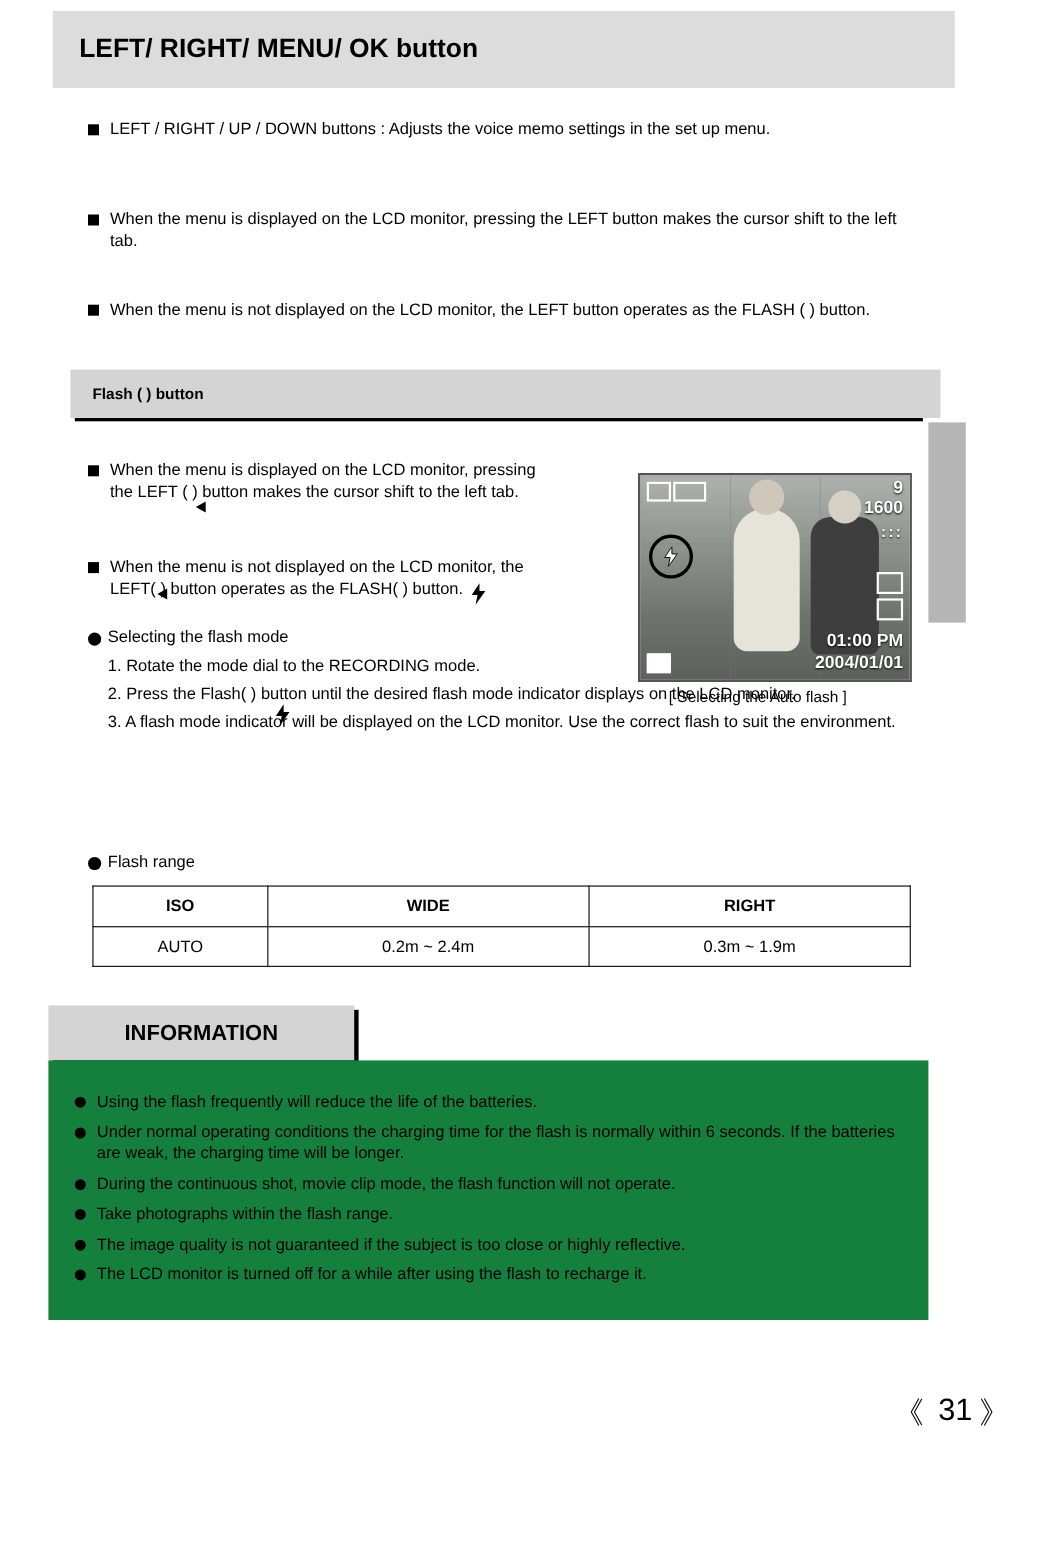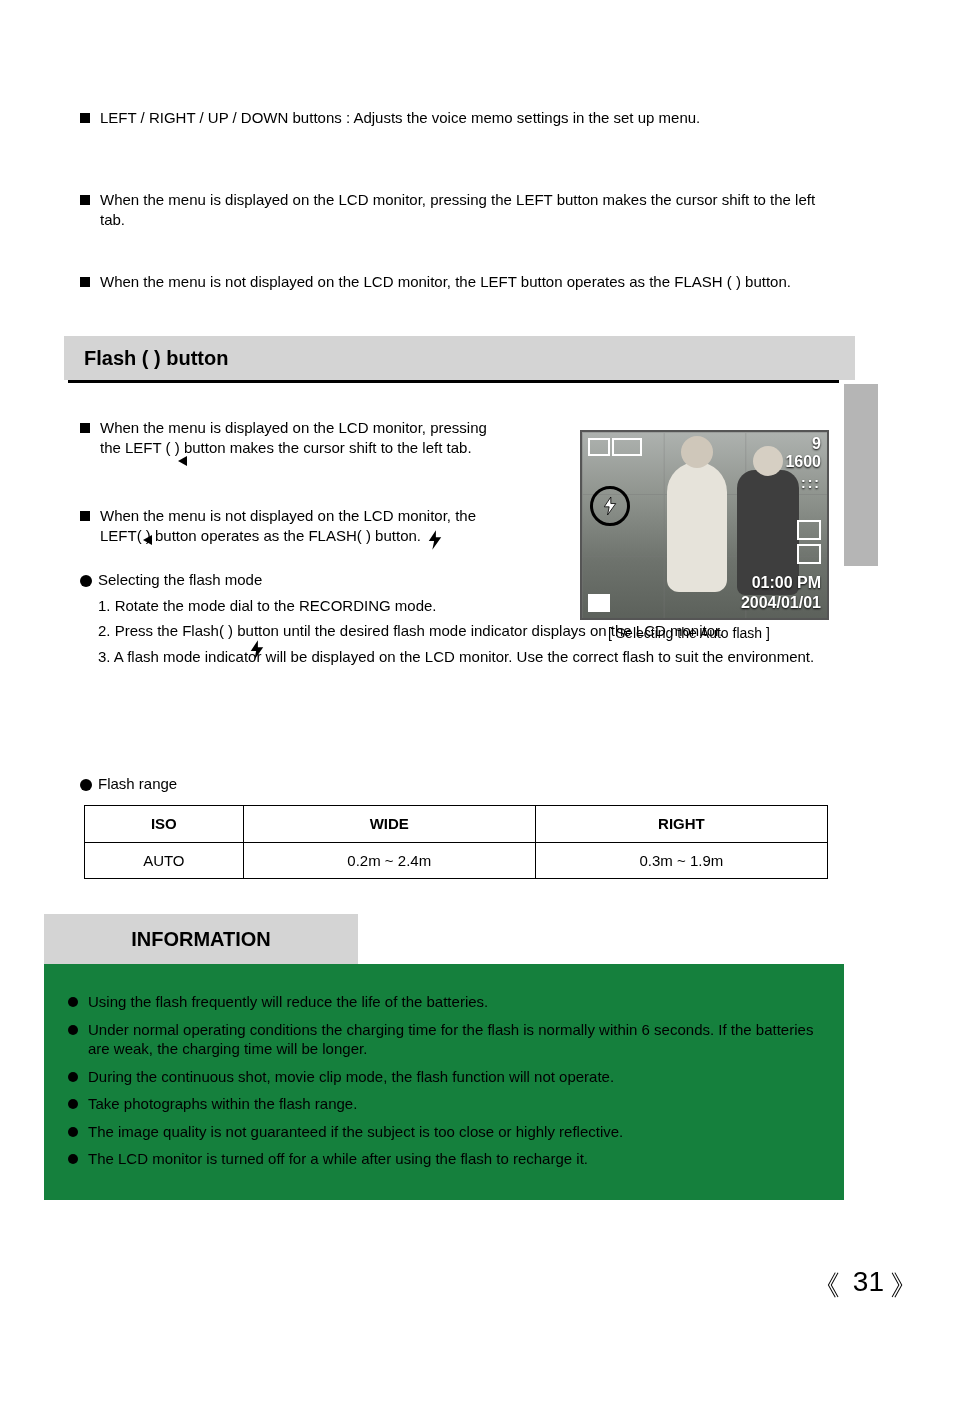--- a/index.html
+++ b/index.html
@@ -4,32 +4,32 @@
 <style>
   body{margin:0;background:#fff;color:#000;font-family:Arial,Helvetica,sans-serif;font-size:15px;line-height:1.3}
   .page{width:954px;height:1401px;position:relative;margin:0 auto;box-sizing:border-box}
   .hdr{position:absolute;left:48px;top:10px;width:796px;height:70px;background:#dcdcdc;display:flex;align-items:center;padding-left:24px;font-size:24px;font-weight:700}
   .side-tab{position:absolute;left:844px;top:384px;width:34px;height:182px;background:#b5b5b5}
   .sq{display:inline-block;width:10px;height:10px;background:#000;margin-right:10px;flex-shrink:0;margin-top:5px}
   .s1{position:absolute;left:80px;top:108px;width:760px;display:flex}
   .s2{position:absolute;left:80px;top:190px;width:760px;display:flex}
   .s3{position:absolute;left:80px;top:272px;width:760px;display:flex}
   .flash-title{position:absolute;left:68px;top:339px;width:771px;height:44px;background:#000}
-  .flash-title-fg{position:absolute;left:64px;top:336px;width:771px;height:44px;background:#d4d4d4;display:flex;align-items:center;padding-left:20px;font-size:20px;font-weight:700}
+  .flash-title-fg{position:absolute;left:64px;top:336px;width:771px;height:44px;background:#d4d4d4;display:flex;align-items:center;padding-left:20px;font-size:14px;font-weight:700}
   .s4{position:absolute;left:80px;top:418px;width:490px;display:flex}
   .s4 .txt{display:block}
   .s5{position:absolute;left:80px;top:506px;width:490px;display:flex}
   .s6-dot{position:absolute;left:80px;top:575px;width:12px;height:12px;border-radius:50%;background:#000}
   .s6{position:absolute;left:98px;top:570px;width:740px}
   .s7-dot{position:absolute;left:80px;top:779px;width:12px;height:12px;border-radius:50%;background:#000}
   .s7{position:absolute;left:98px;top:774px;width:740px}
   .tbl{position:absolute;left:84px;top:805px;border-collapse:collapse;width:744px;text-align:center}
   .tbl td,.tbl th{border:1px solid #000;padding:8px 4px;font-size:15px}
   .info-shadow{position:absolute;left:48px;top:918px;width:278px;height:50px;background:#000}
-  .info-fg{position:absolute;left:44px;top:914px;width:314px;height:50px;background:#d4d4d4;display:flex;align-items:center;justify-content:center;font-size:20px;font-weight:700}
+  .info-fg{position:absolute;left:44px;top:914px;width:278px;height:50px;background:#d4d4d4;display:flex;align-items:center;justify-content:center;font-size:20px;font-weight:700}
   .info-box{position:absolute;left:44px;top:964px;width:800px;height:236px;background:#15803d;padding:28px 24px;box-sizing:border-box}
   .info-box ul{margin:0;padding:0;list-style:none}
   .info-box li{display:flex;margin-bottom:8px}
   .dot{display:inline-block;width:10px;height:10px;border-radius:50%;background:#000;margin:5px 10px 0 0;flex-shrink:0}
   .pgnum{position:absolute;right:114px;top:1268px;font-size:28px;font-family:Georgia,serif}
   .pg{position:absolute;right:70px;top:1264px;font-size:28px;font-weight:400}
 
   
   .lcd-wrap{position:absolute;left:580px;top:430px;width:245px;height:186px;border:2px solid #555}
   .lcd{position:absolute;inset:0;background:linear-gradient(180deg,#aeb2af 0%,#8e938d 35%,#6d726c 70%,#5c615b 100%)}
@@ -53,20 +53,21 @@
   .r-ico2{position:absolute;right:6px;top:112px;width:20px;height:16px;border:2px solid #fff}
   .circ{position:absolute;left:8px;top:54px;width:34px;height:34px;border:3px solid #000;border-radius:50%;display:flex;align-items:center;justify-content:center}
   .tri{display:inline-block;width:0;height:0;border-top:5px solid transparent;border-bottom:5px solid transparent;border-right:9px solid #000;margin:0 2px;vertical-align:middle}
   svg.icon{display:inline;vertical-align:-3px}
 </style>
 </head>
 <body>
 
 <div class="page">
 
+  <div class="hdr">LEFT/ RIGHT/ MENU/ OK button</div>
   <div class="side-tab"></div>
 
   <div class="s1">
     <span class="sq"></span>
     <span>LEFT / RIGHT / UP / DOWN buttons : Adjusts the voice memo settings in the set up menu.</span>
   </div>
   <div class="s2">
     <span class="sq"></span>
     <span>When the menu is displayed on the LCD monitor, pressing the LEFT button makes the cursor shift to the left tab.</span>
   </div>

